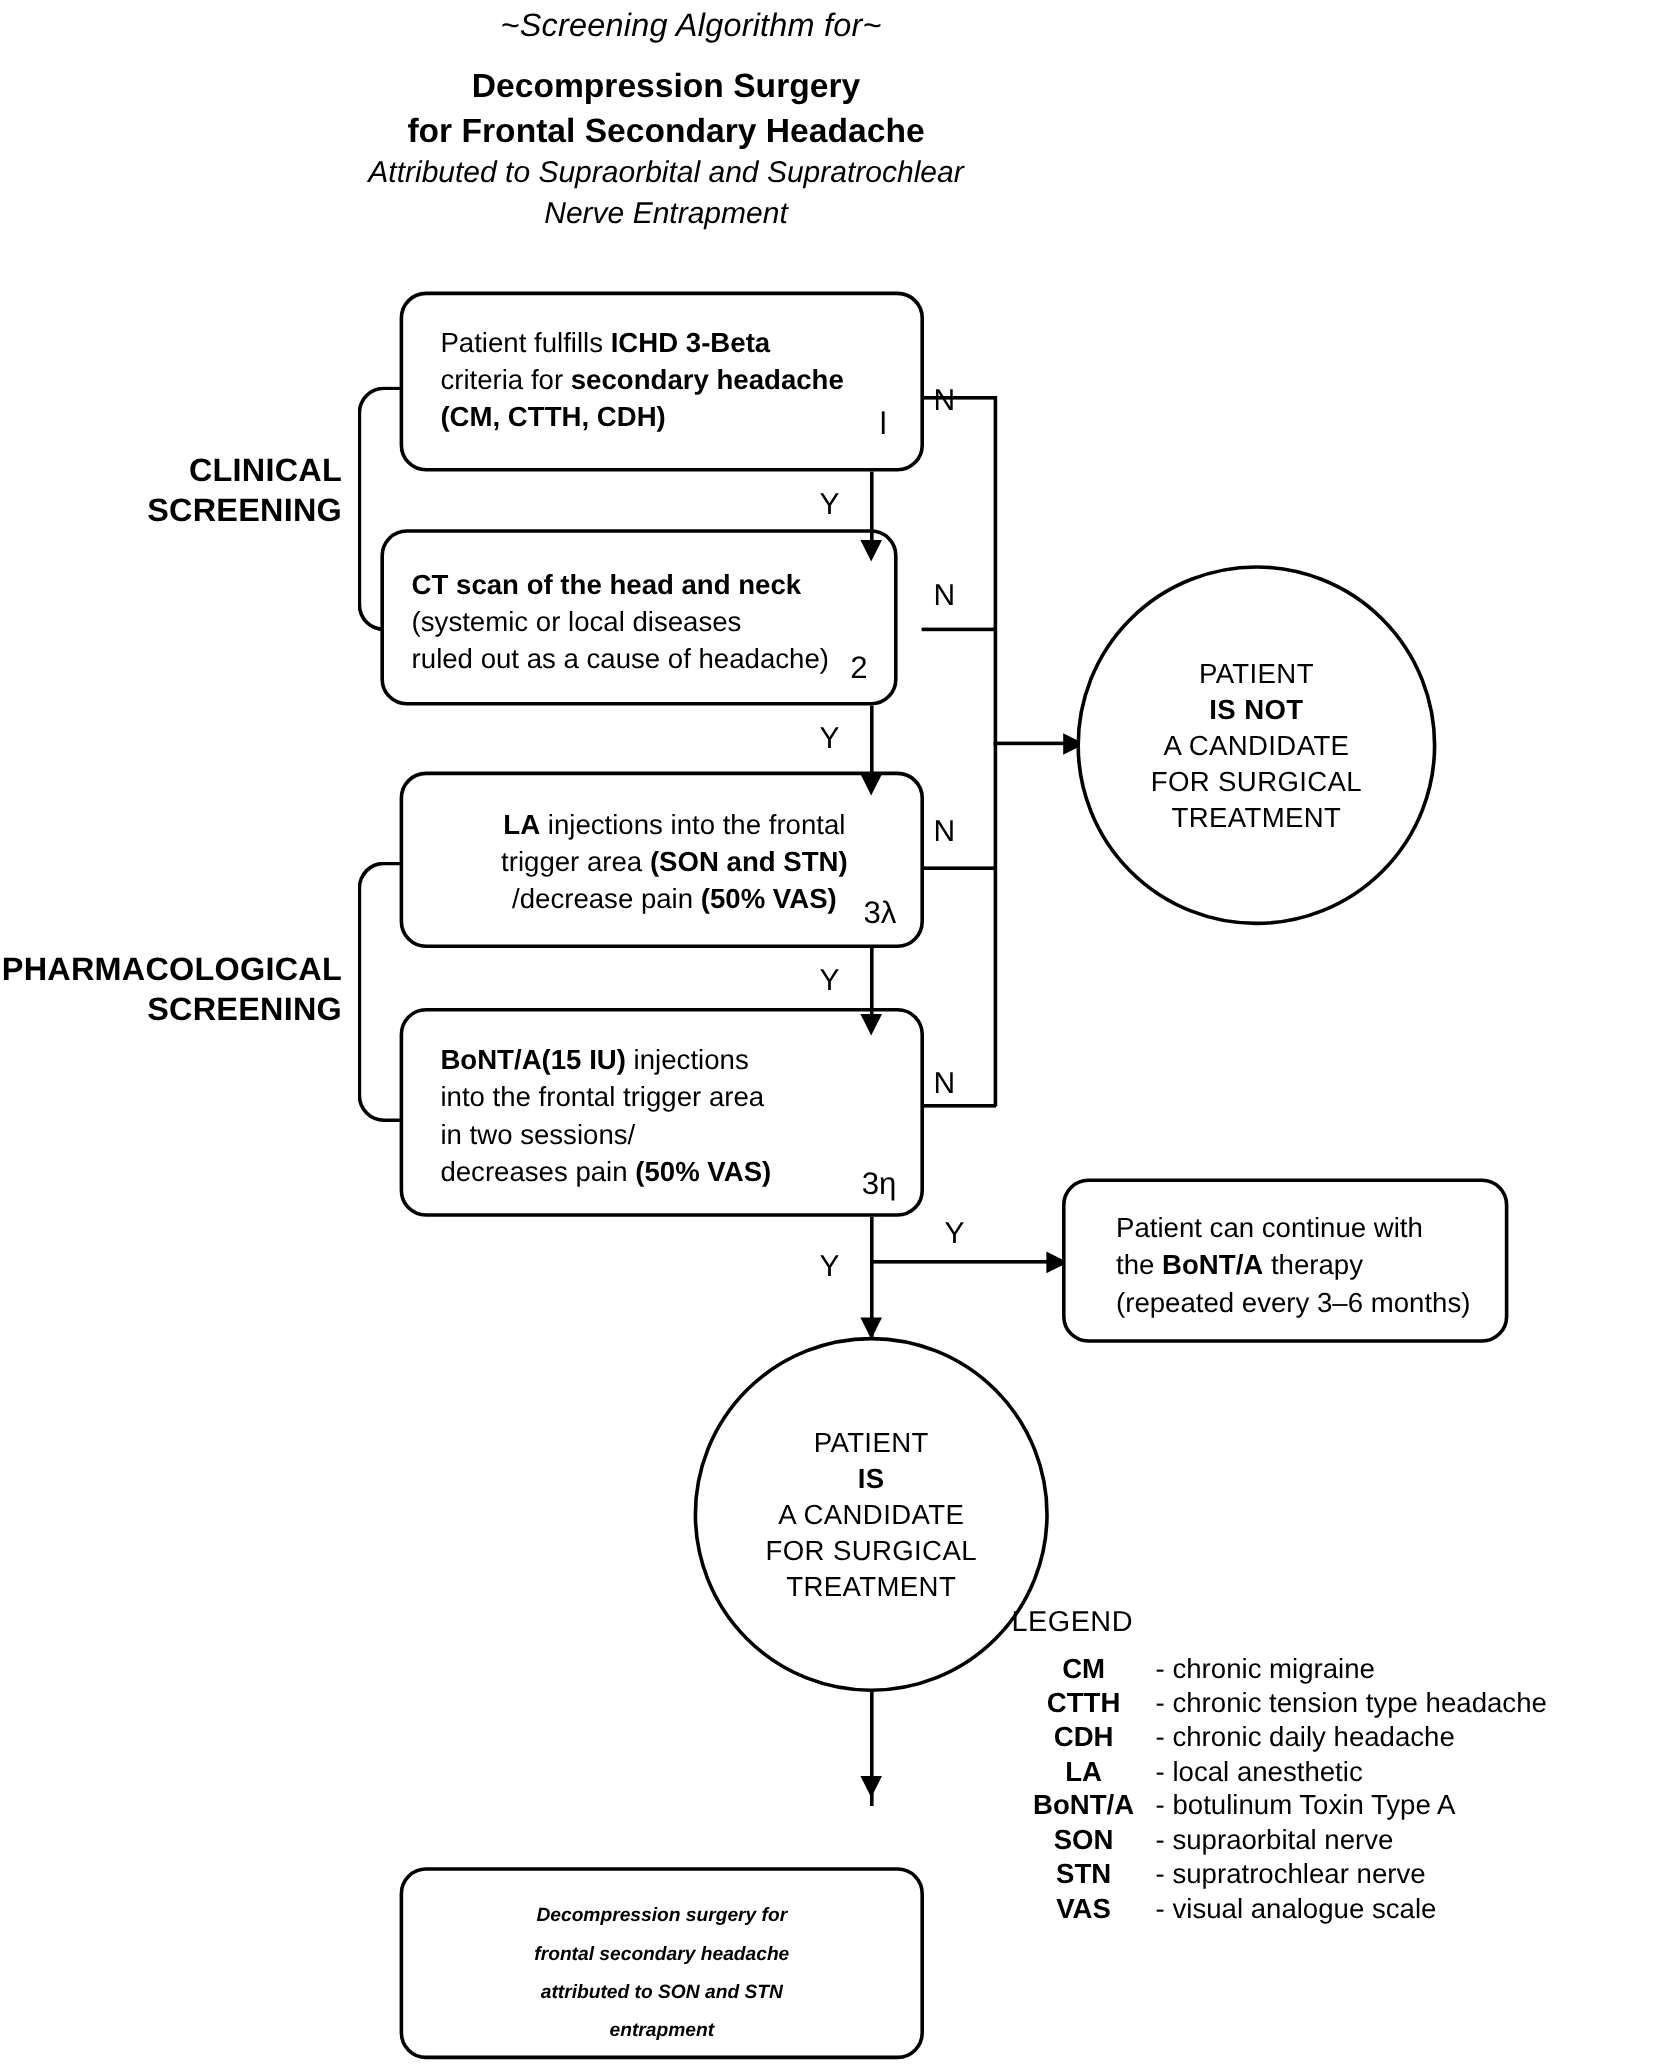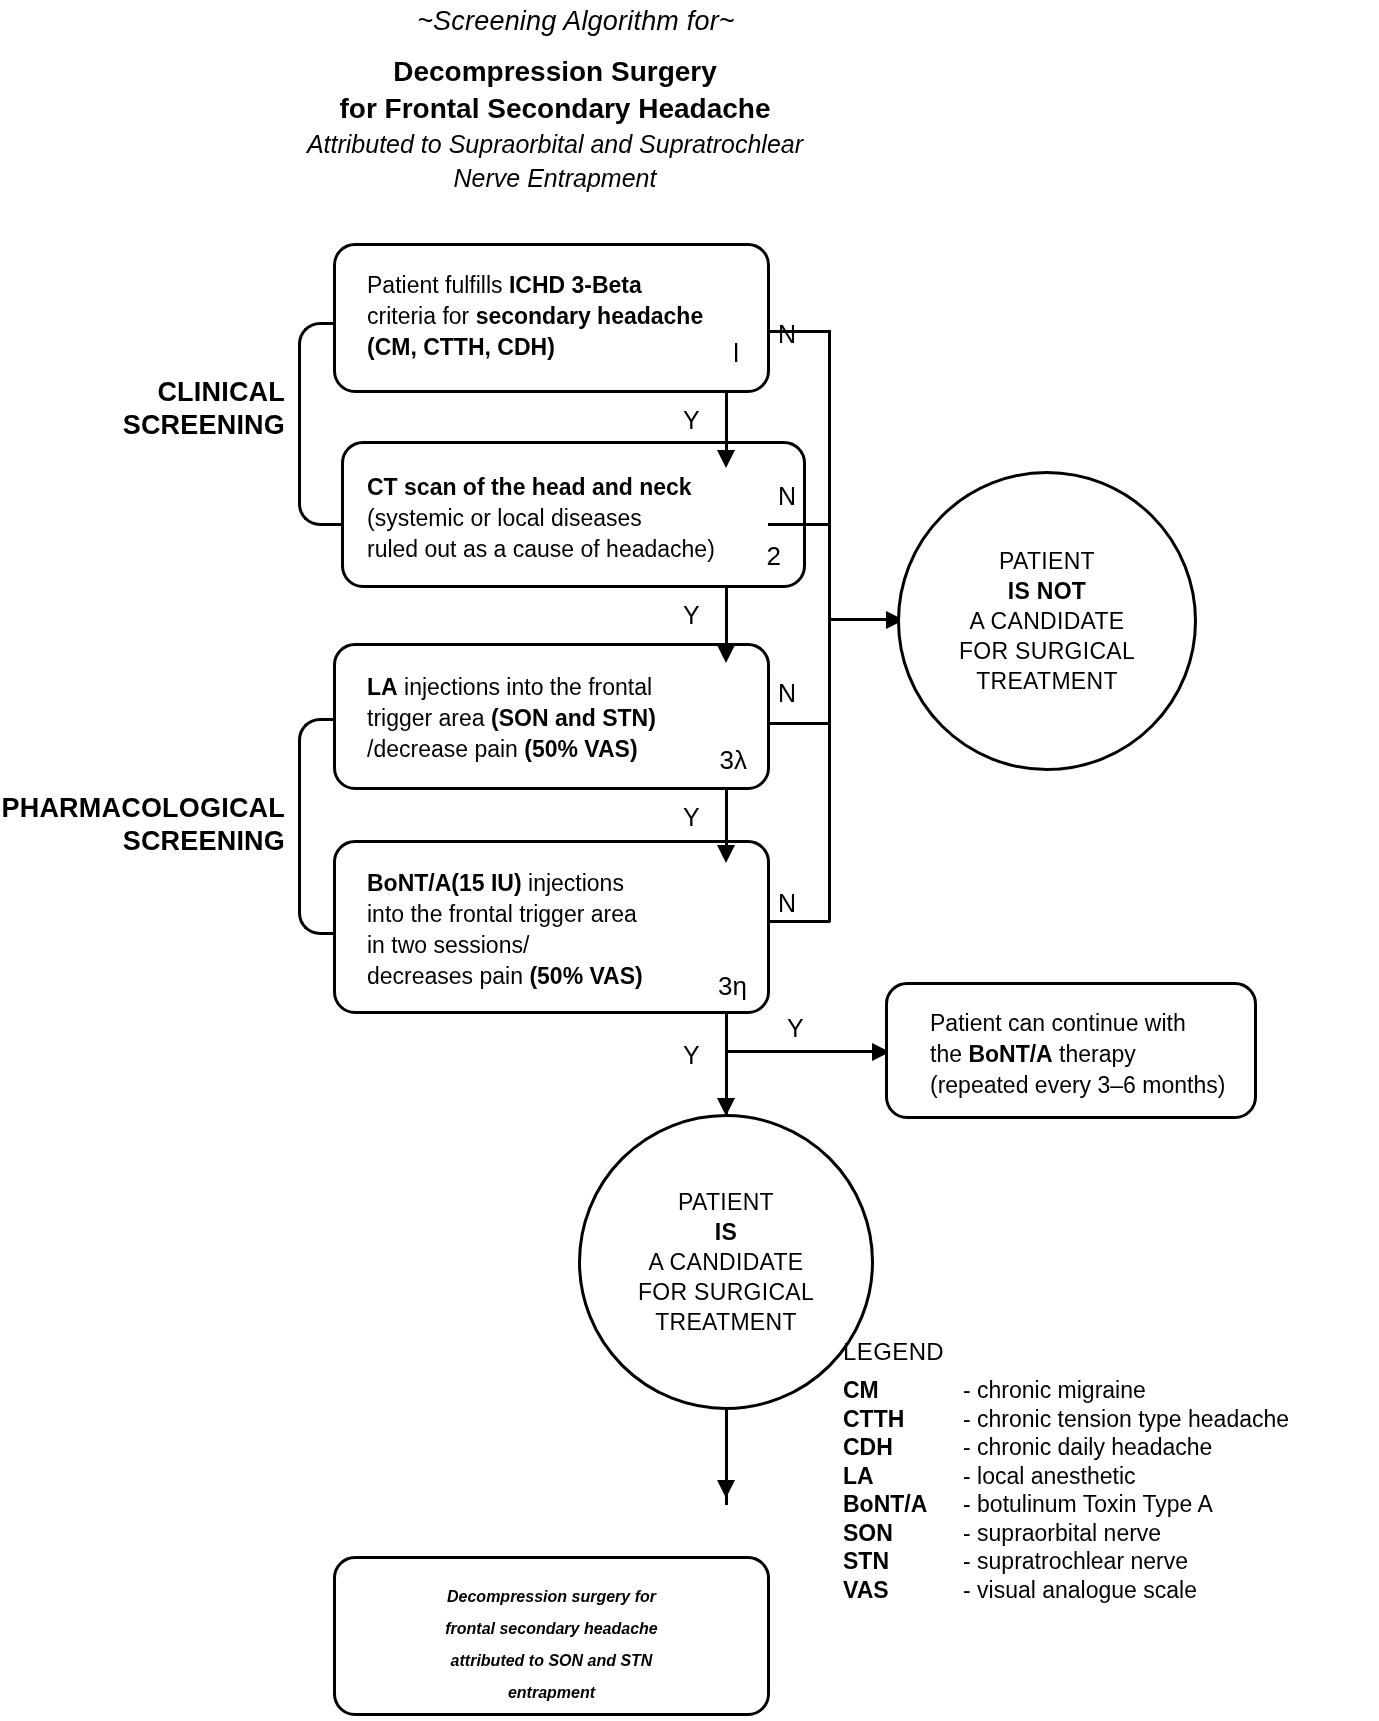--- a/index.html
+++ b/index.html
@@ -154,20 +154,21 @@
     font-size: 24px;
     line-height: 28px;
     letter-spacing: 0.4px;
     margin-bottom: 10px;
   }
   .legend-row {
     display: flex;
     font-size: 23px;
     line-height: 28.5px;
     white-space: nowrap;
+    text-align: center;
   }
   .legend-abbr {
     font-weight: bold;
     width: 120px;
     flex: 0 0 120px;
   }
   .legend-desc { }
 
   .final-box-text {
     position: absolute;
@@ -206,30 +207,30 @@
 
   <div class="node-box" style="left:333px; top:243px; width:437px; height:150px;padding-left:22px;">
     <div class="node-text" style="left:31px; top:24px; width:385px;">
       <div><span>Patient fulfills </span><b>ICHD 3-Beta</b></div>
       <div><span>criteria for </span><b>secondary headache</b></div>
       <div><b>(CM, CTTH, CDH)</b></div>
     </div>
     <div class="node-marker" style="right:28px; bottom:24px;">l</div>
   </div>
 
-  <div class="node-box" style="left:341px; top:441px; width:465px; height:147px;">
+  <div class="node-box" style="left:317px; top:441px; width:431px; height:147px;">
     <div class="node-text" style="left:23px; top:28px; width:400px;">
       <div><b>CT scan of the head and neck</b></div>
       <div><span>(systemic or local diseases</span></div>
       <div><span>ruled out as a cause of headache)</span></div>
     </div>
     <div class="node-marker" style="right:22px; bottom:16px;">2</div>
   </div>
 
-  <div class="node-box" style="left:333px; top:643px; width:437px; height:147px;">
+  <div class="node-box" style="left:333px; top:643px; width:437px; height:147px;text-align:center;">
     <div class="node-text" style="left:31px; top:26px; width:390px;">
       <div><b>LA</b><span> injections into the frontal</span></div>
       <div><span>trigger area </span><b>(SON and STN)</b></div>
       <div><span>/decrease pain </span><b>(50% VAS)</b></div>
     </div>
     <div class="node-marker" style="right:20px; bottom:14px;margin-left:48px;">3λ</div>
   </div>
 
   <div class="node-box" style="left:333px; top:840px; width:437px; height:174px;">
     <div class="node-text" style="left:31px; top:25px; width:390px;">

